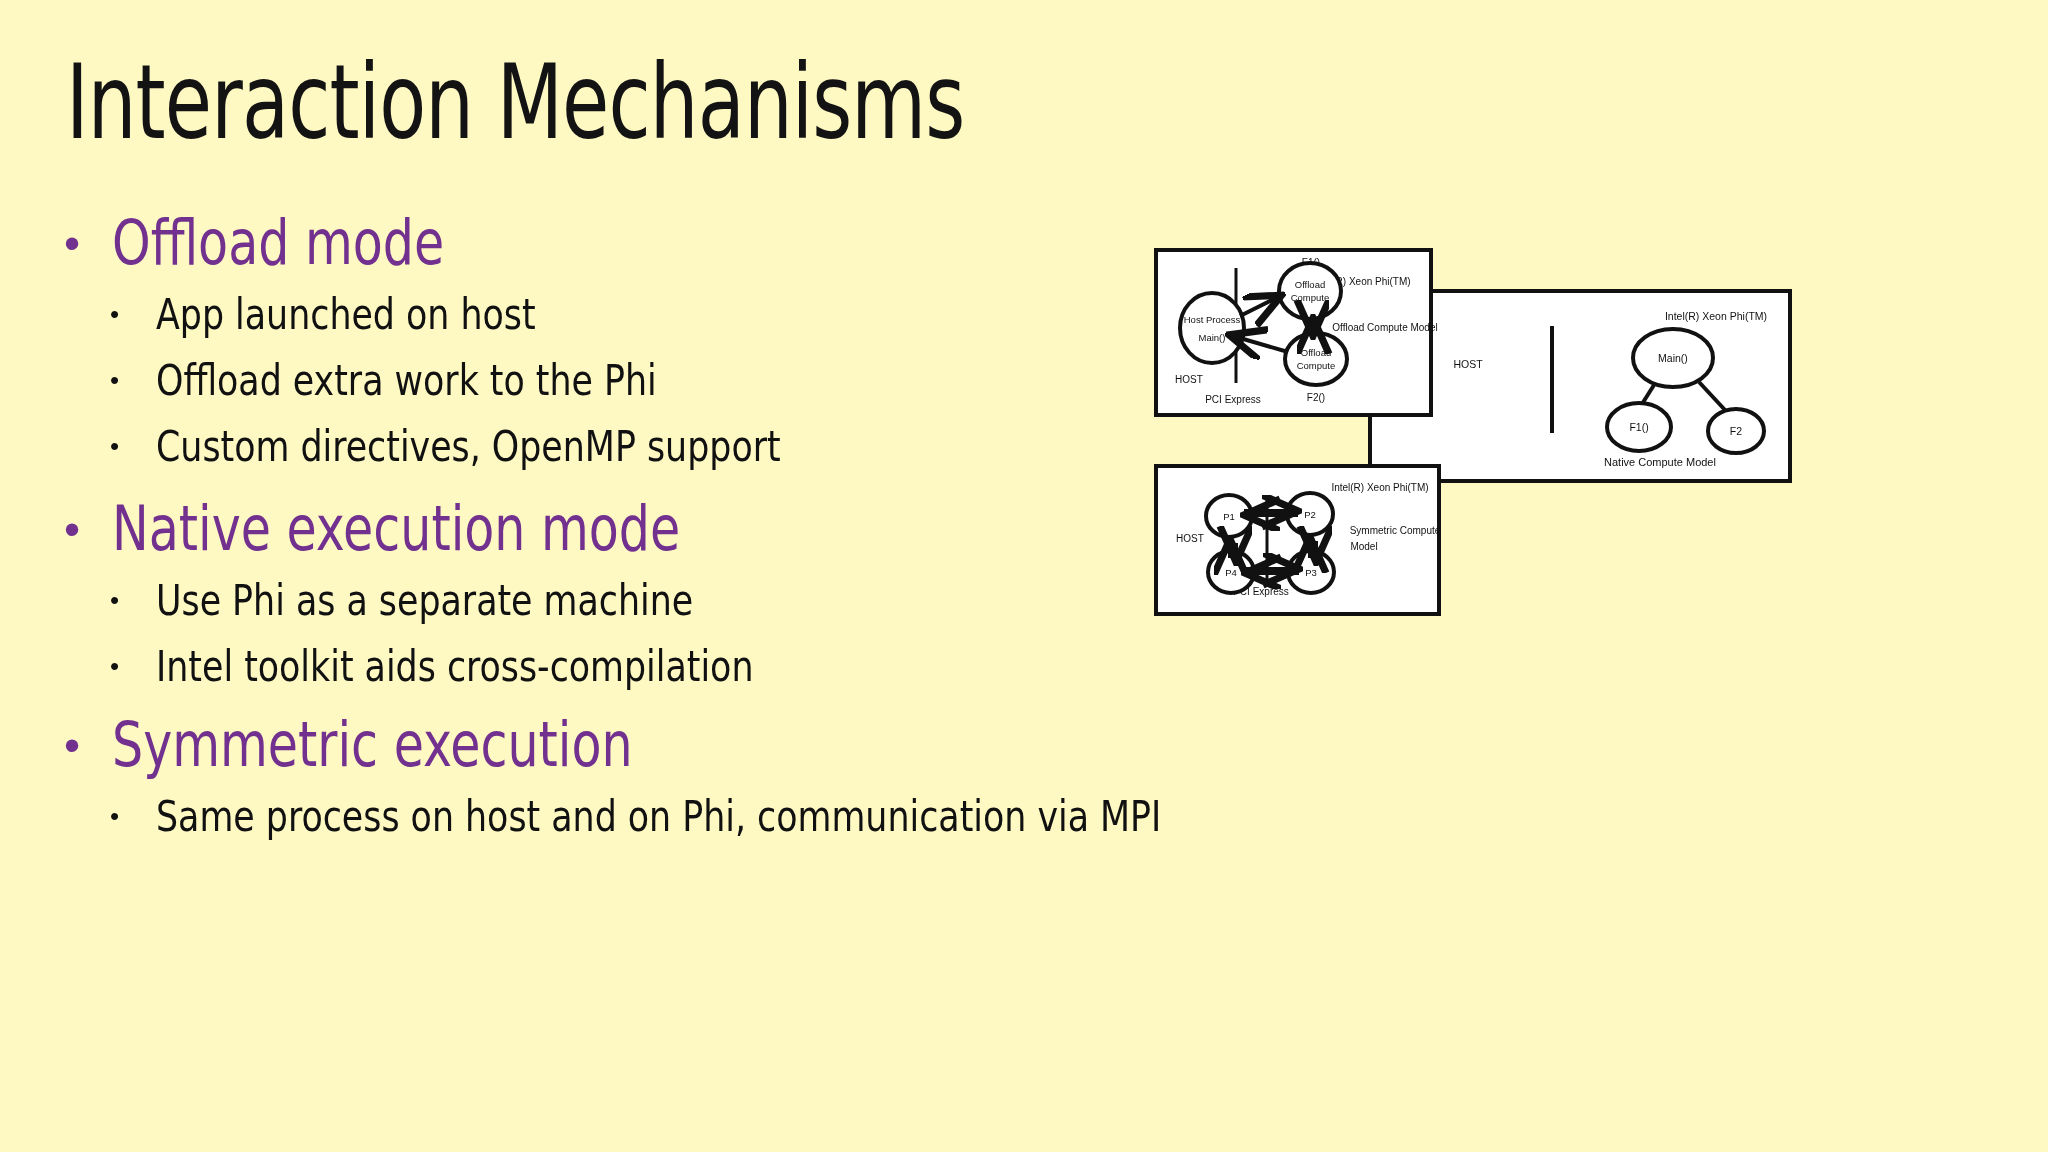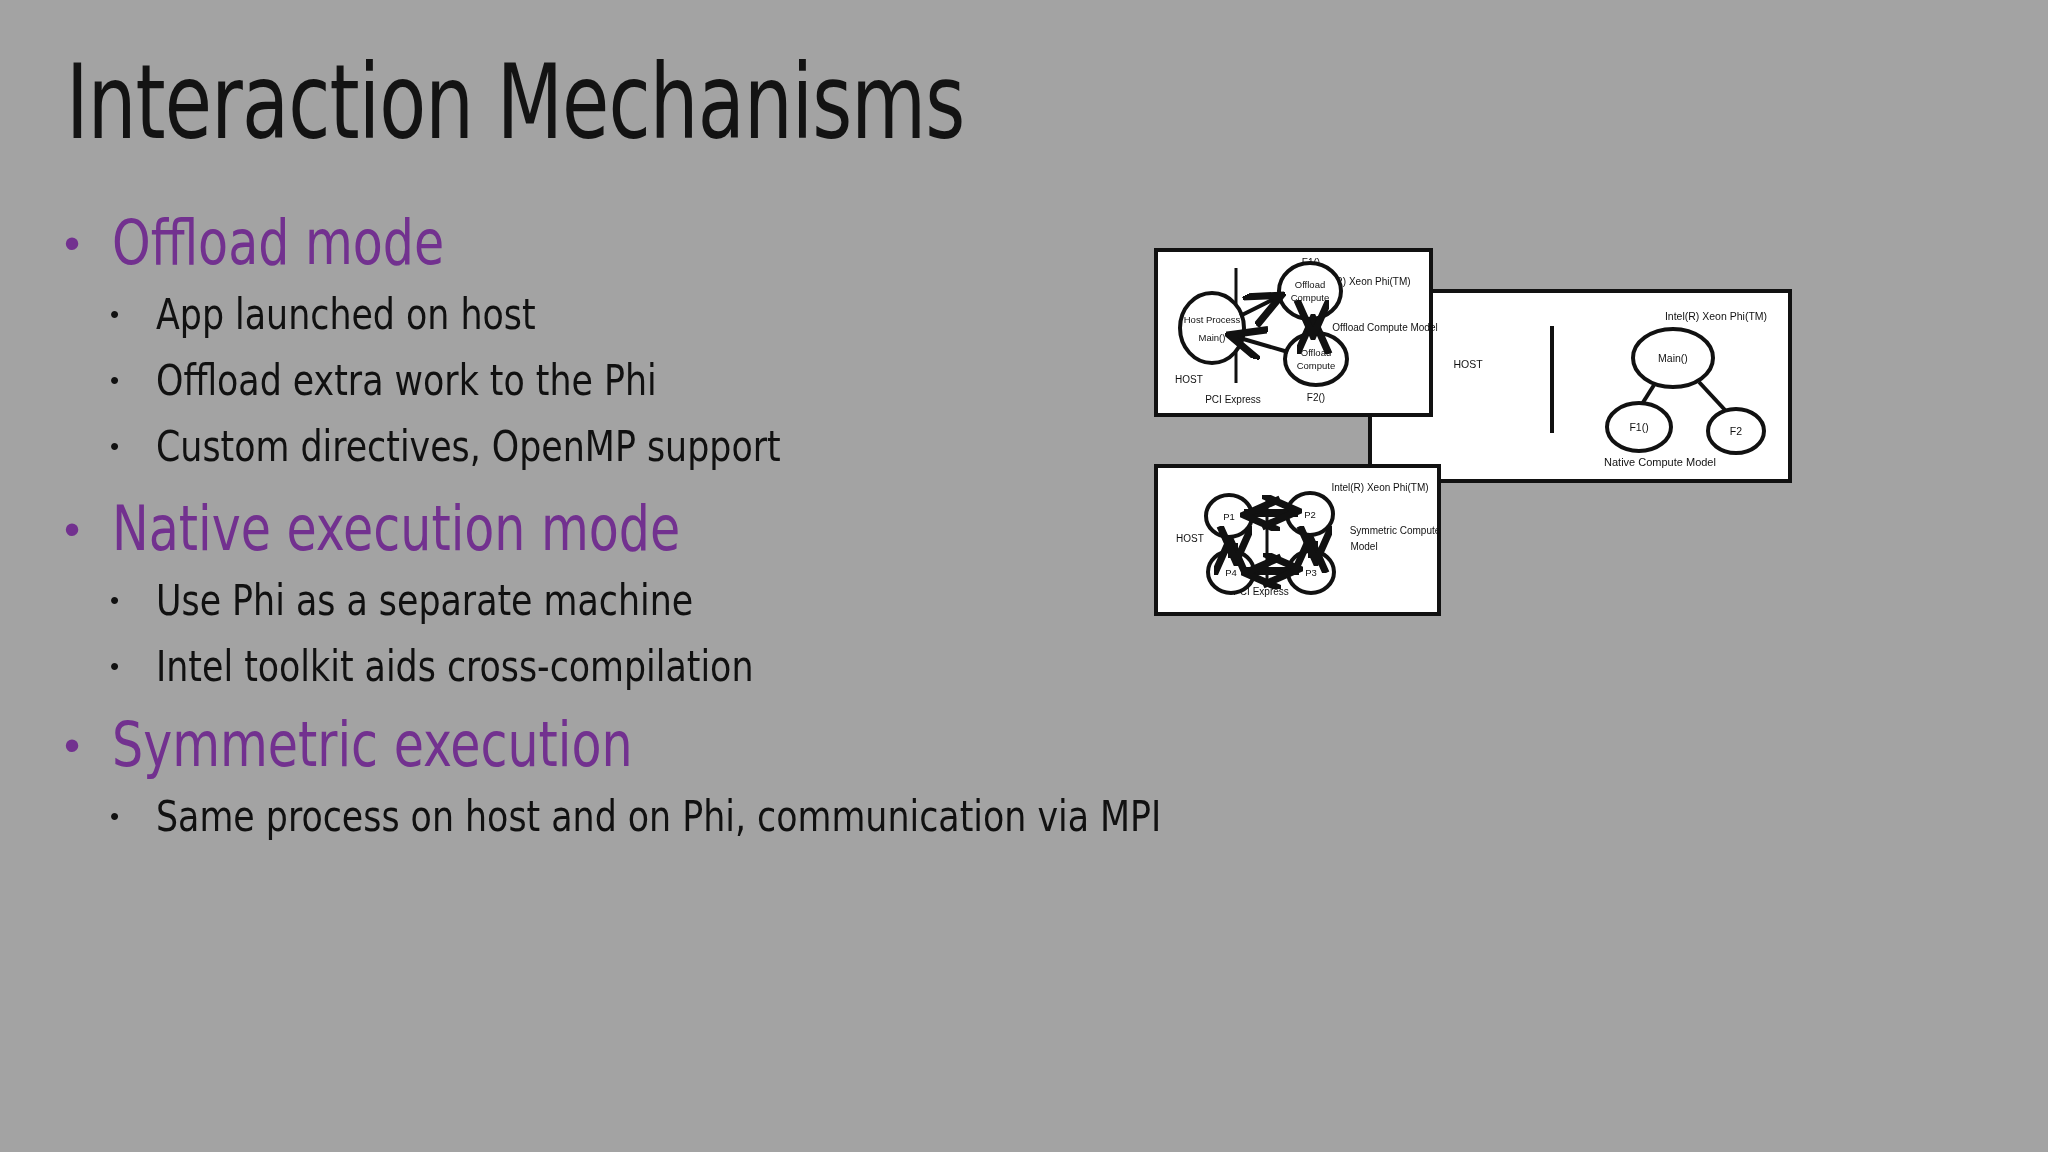--- a/index.html
+++ b/index.html
@@ -12,21 +12,21 @@
     height: 1152px;
     overflow: hidden;
     font-family: "Liberation Sans", sans-serif;
     -webkit-font-smoothing: antialiased;
   }
 
   .slide {
     position: relative;
     width: 2048px;
     height: 1152px;
-    background: #a3a3a3;
+    background: #fef9c3;
   }
 
   
   .slide-title {
     position: absolute;
     left: 66px;
     top: 48px;
     font-family: "DejaVu Sans Condensed", "Liberation Sans Narrow", "Liberation Sans", sans-serif;
     font-size: 104px;
     line-height: 1.05;

